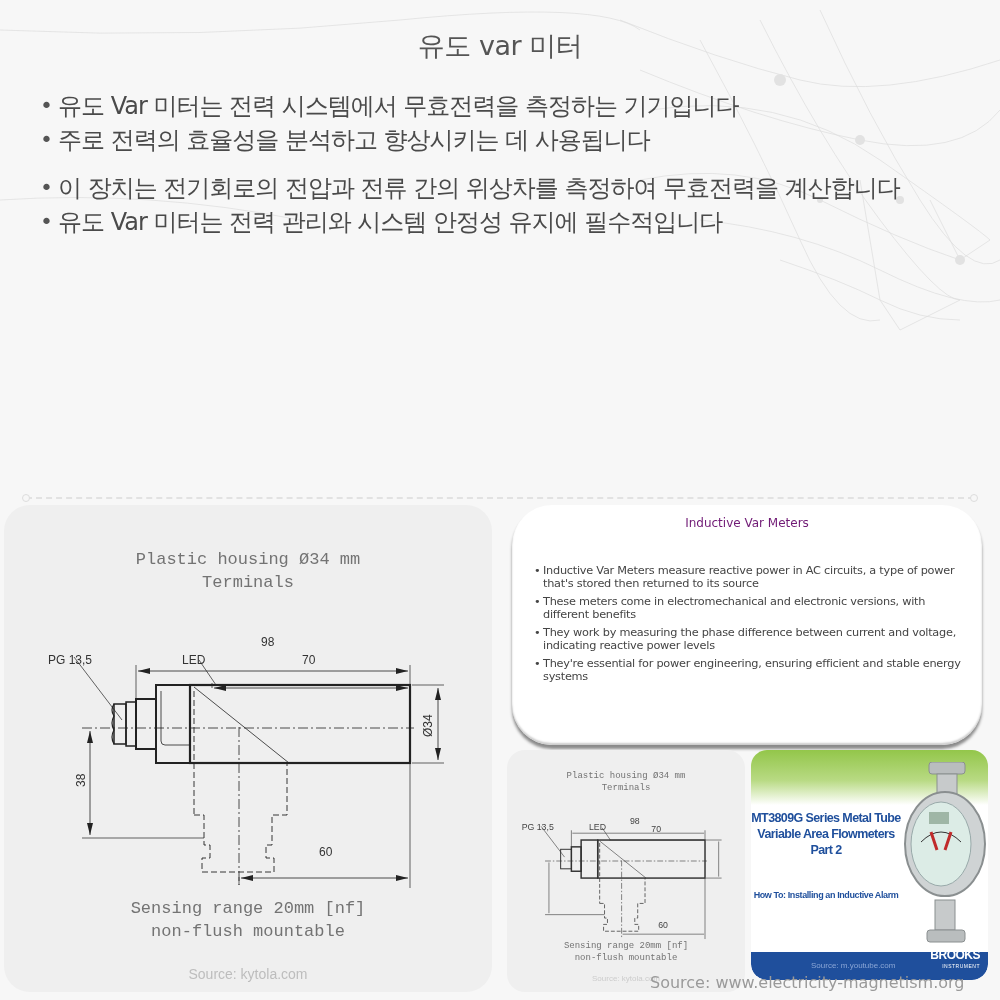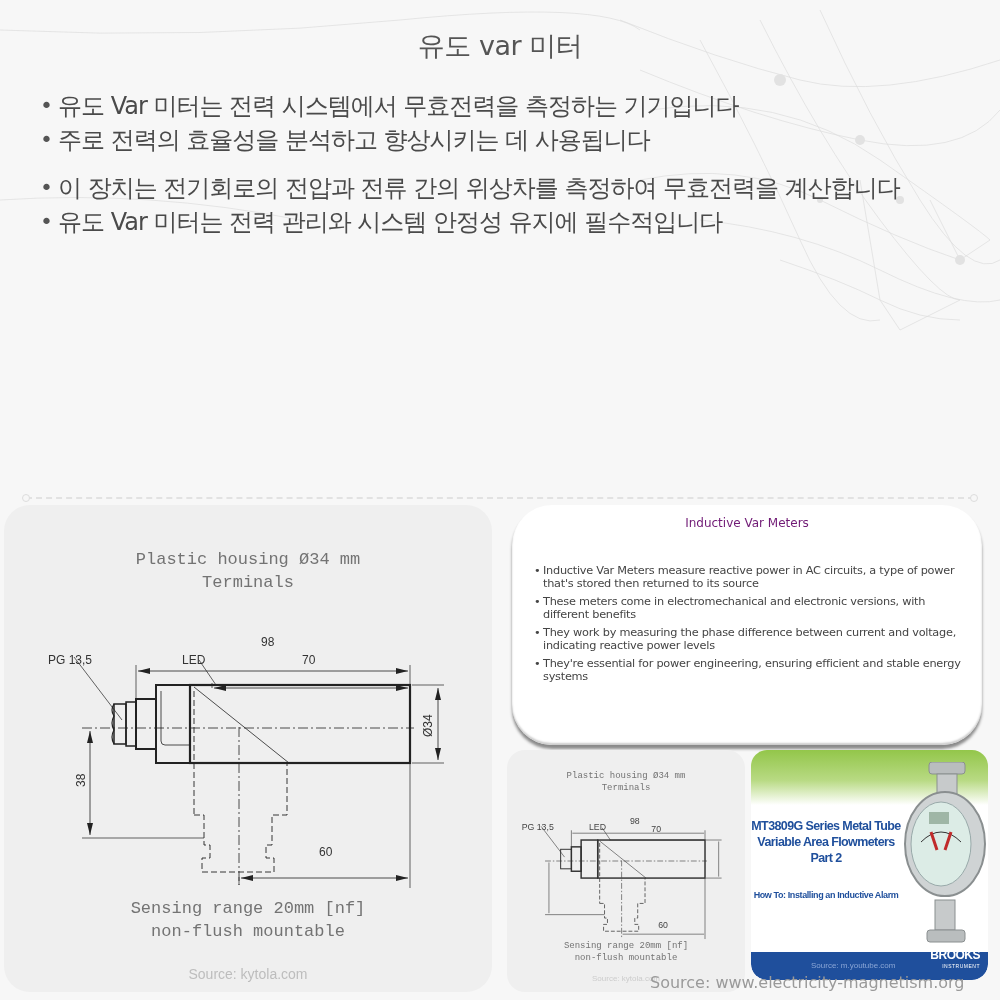--- a/index.html
+++ b/index.html
@@ -74,21 +74,21 @@
     .card-small .diag-source { width: 238px; font-size: 8px; }
 
     
     .card-video {
       position: absolute; left: 751px; top: 750px; width: 237px; height: 230px;
       border-radius: 16px; overflow: hidden; background: #fff;
     }
     .video-top { position: absolute; left: 0; top: 0; width: 100%; height: 55px;
       background: linear-gradient(180deg, #93c64a 0%, #b8da83 55%, #ffffff 100%); }
     .video-title {
-      position: absolute; left: 0; top: 68px; width: 150px; text-align: center;
+      position: absolute; left: 0; top: 60px; width: 150px; text-align: center;
       font-family: "Liberation Sans", sans-serif; font-weight: bold; font-size: 12.5px; line-height: 16px;
       color: #1f4f9c; letter-spacing: -0.6px;
     }
     .video-sub {
       position: absolute; left: 0; top: 140px; width: 150px; text-align: center;
       font-family: "Liberation Sans", sans-serif; font-weight: bold; font-size: 9px;
       color: #1f4f9c; letter-spacing: -0.4px;
     }
     .video-bottom { position: absolute; left: 0; bottom: 0; width: 100%; height: 28px; background: #1f4f9c; border-radius: 0 0 16px 16px; }
     .video-source { position: absolute; left: 60px; bottom: 10px; font-size: 8px; color: #8aa6d6; font-family: "Liberation Sans", sans-serif; }

